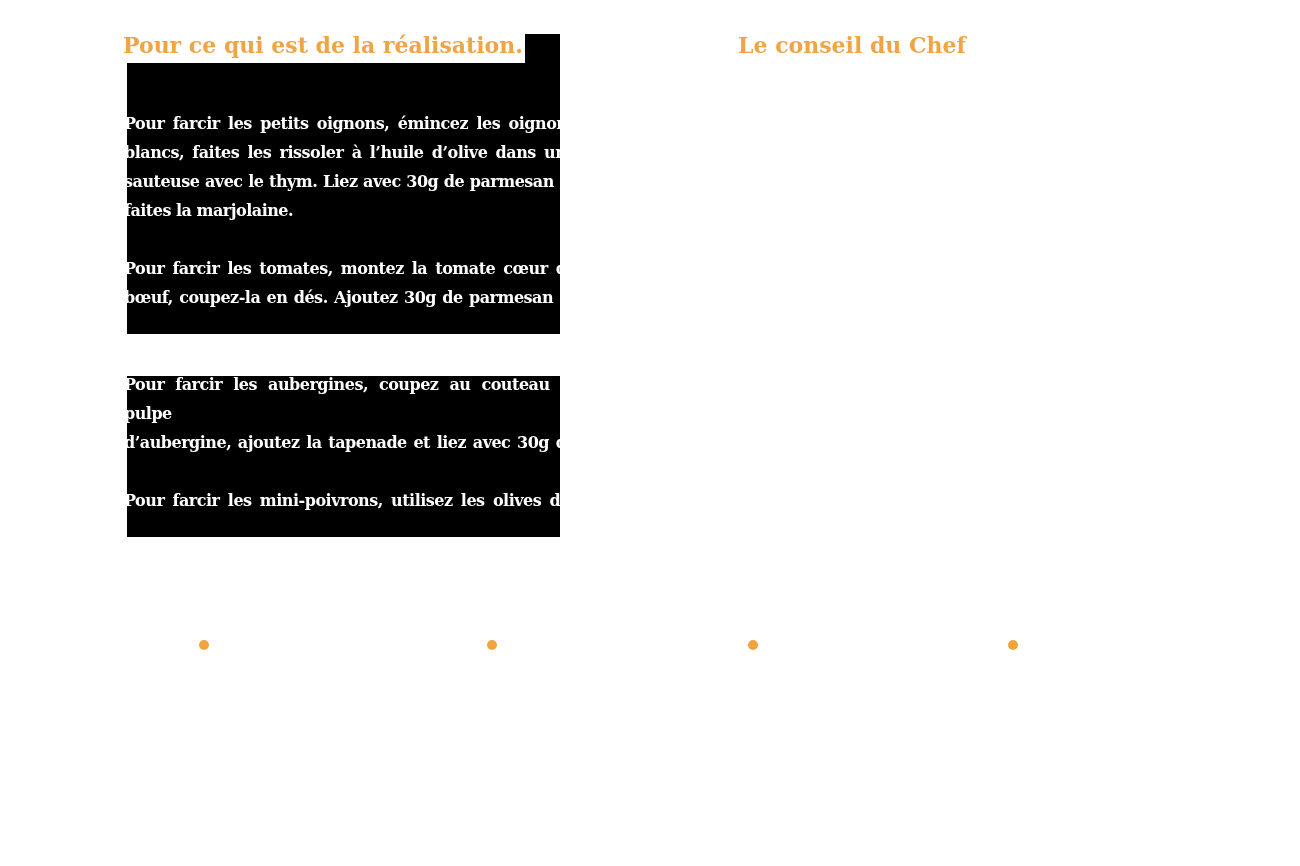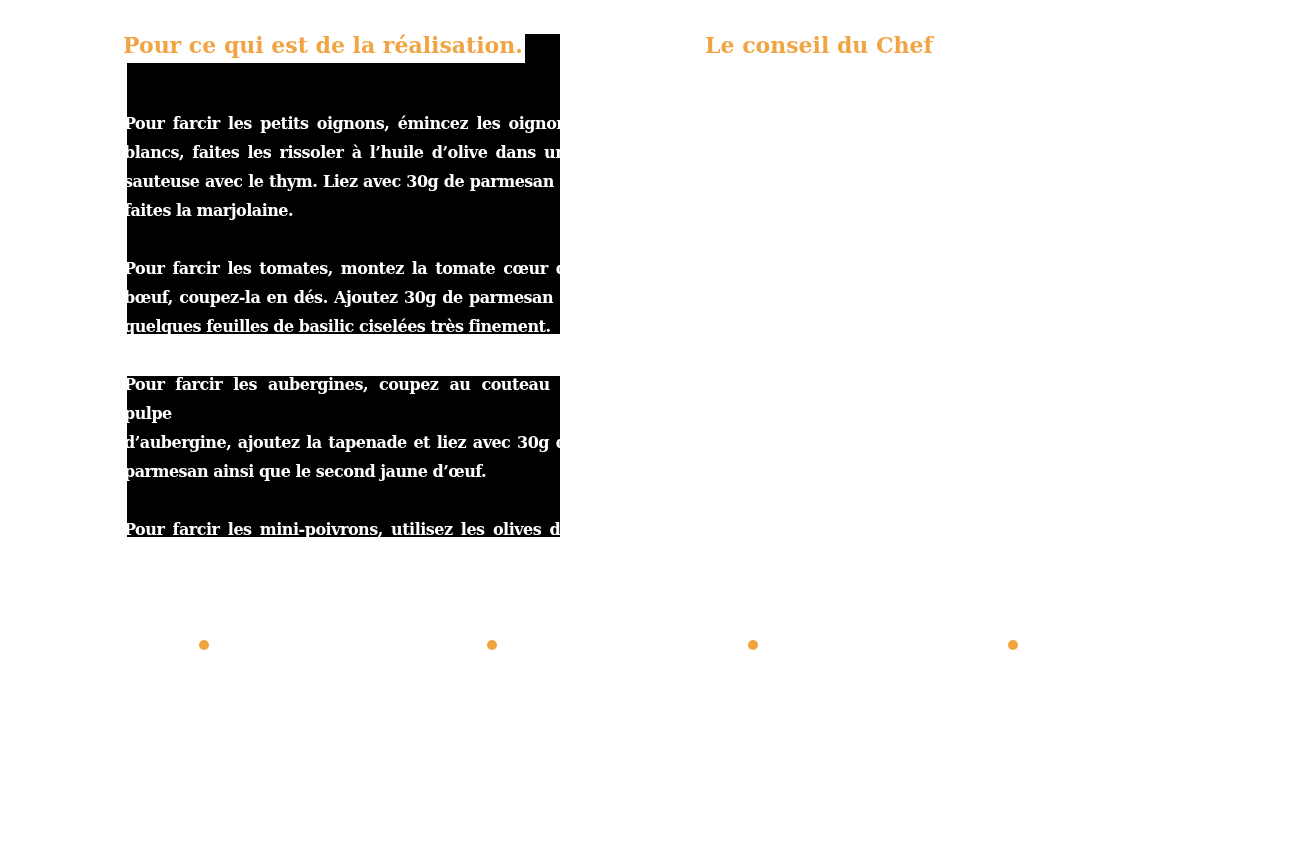--- a/index.html
+++ b/index.html
@@ -22,21 +22,21 @@
     top:30px;
     margin:0;
     font-family:"DejaVu Serif", serif;
     font-weight:700;
     font-size:22px;
     line-height:30px;
     color:var(--accent);
     white-space:nowrap;
   }
   #title-left{left:123px;}
-  #title-right{left:705px;}
+  #title-right{left:738px;}
 
   .notch{
     position:absolute;
     left:525px;top:34px;
     width:35px;height:30px;
     background:var(--panel);
   }
   .panel{
     position:absolute;
     left:127px;
@@ -94,31 +94,29 @@
   <div class="panel-inner">
     <div class="para">
         <div>Pour farcir les petits oignons, émincez les oignons</div>
         <div>blancs, faites les rissoler à l’huile d’olive dans une</div>
         <div>sauteuse avec le thym. Liez avec 30g de parmesan et</div>
         <div class="last">faites la marjolaine.</div>
       </div>
     <div class="para">
         <div>Pour farcir les tomates, montez la tomate cœur de</div>
         <div>bœuf, coupez-la en dés. Ajoutez 30g de parmesan et</div>
-        <div class="last">quelques feuilles de basilic ciselées très finement.</div>
       </div>
   </div>
 </div>
 
 <div id="panel-2" class="panel">
   <div class="panel-inner">
     <div class="para">
         <div>Pour farcir les aubergines, coupez au couteau la pulpe</div>
         <div>d’aubergine, ajoutez la tapenade et liez avec 30g de</div>
-        <div class="last">parmesan ainsi que le second jaune d’œuf.</div>
       </div>
     <div class="para">
         <div>Pour farcir les mini-poivrons, utilisez les olives dé-</div>
       </div>
   </div>
 </div>
 
 <div class="dot dot-1"></div>
 <div class="dot dot-2"></div>
 <div class="dot dot-3"></div>

